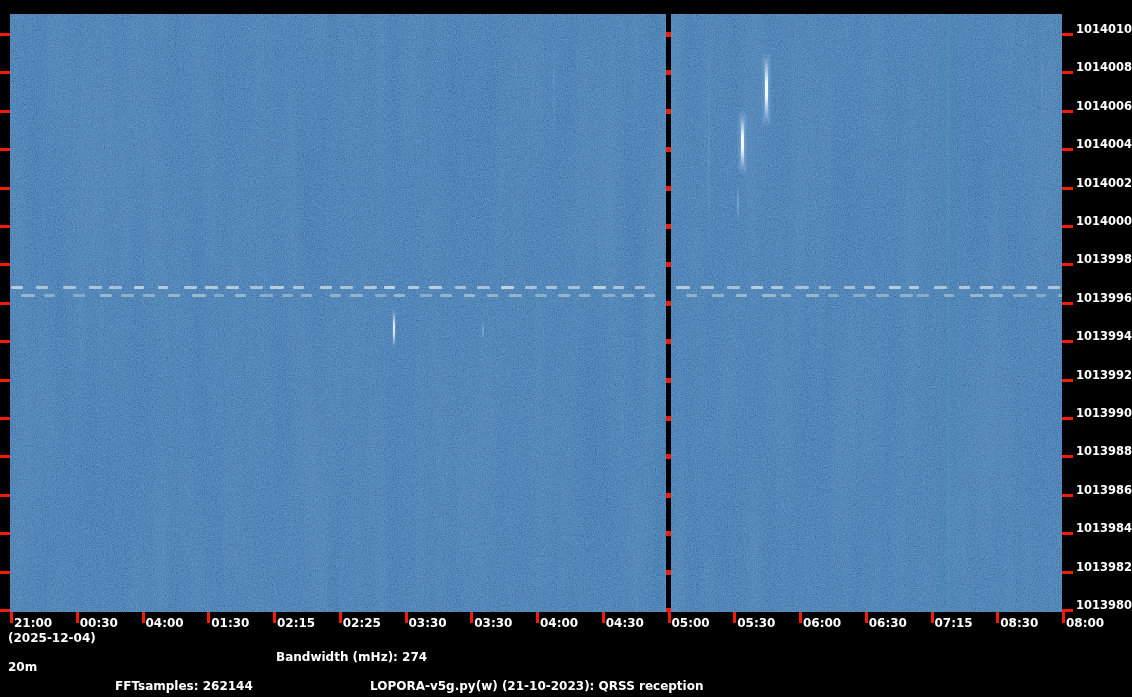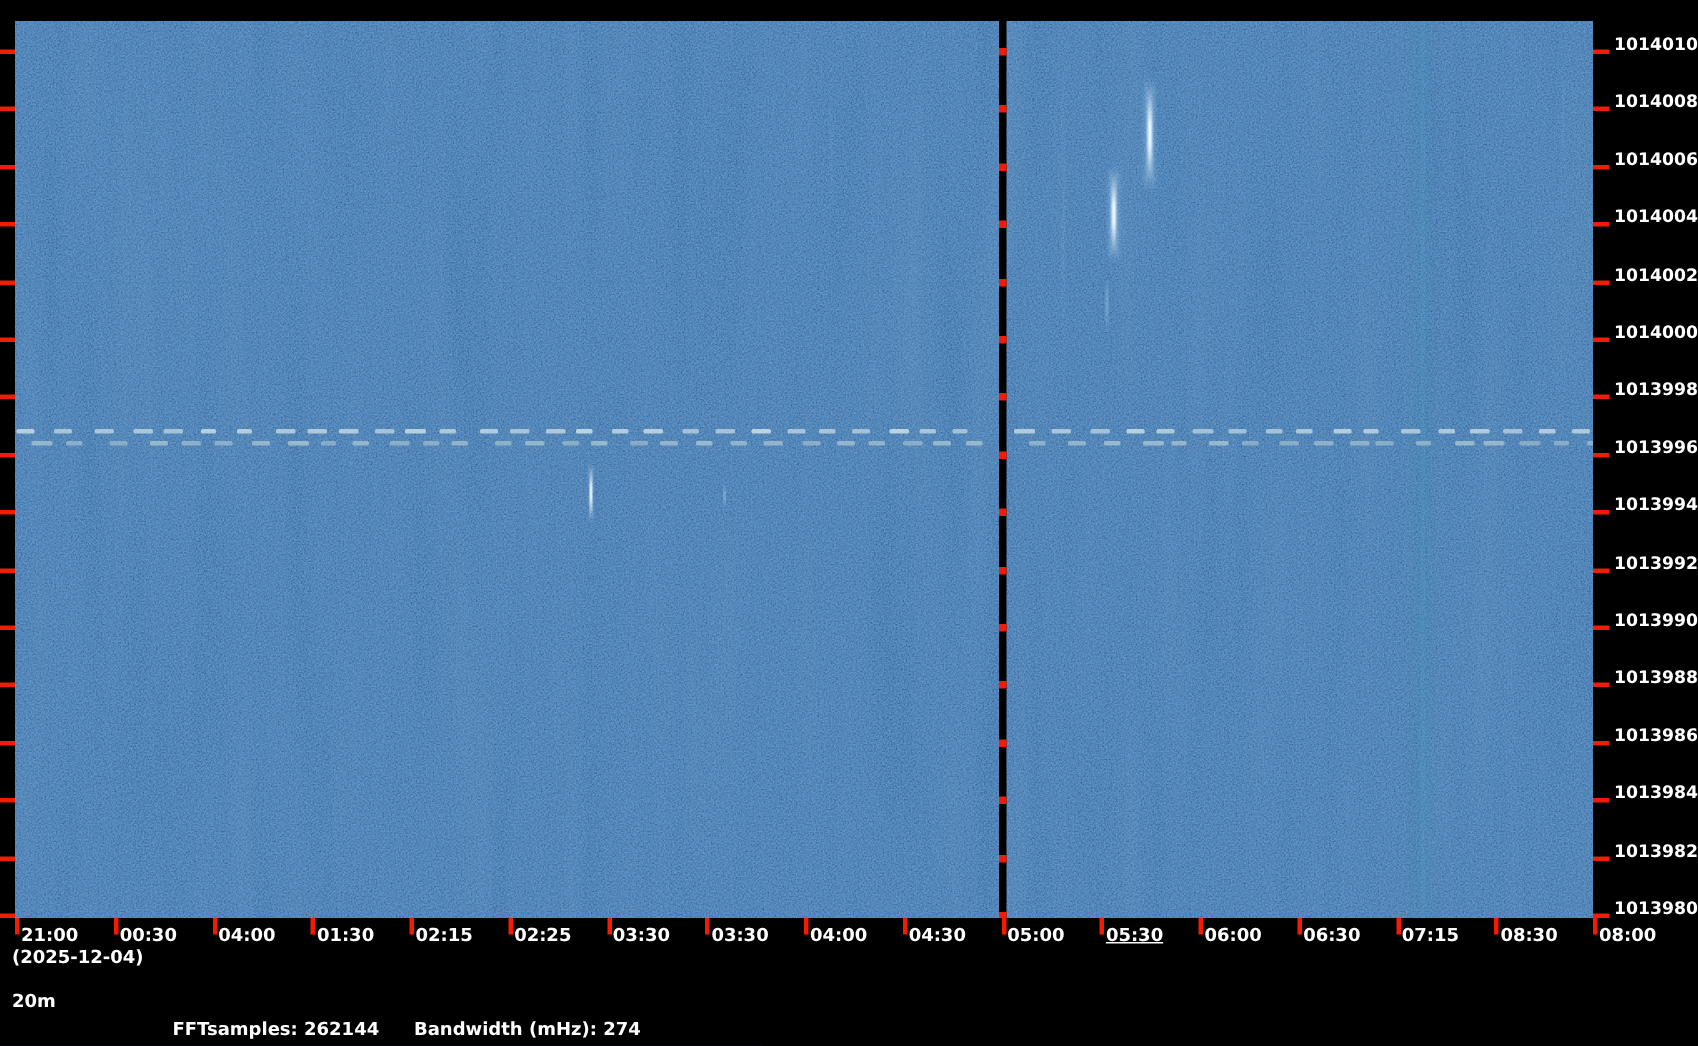--- a/index.html
+++ b/index.html
@@ -158,21 +158,22 @@
         <div class="gapred" style="left: 0px; top: 517.2px; width: 5px; height: 5px; background: rgb(242, 28, 4);"></div>
         <div class="gapred" style="left: 0px; top: 555.6px; width: 5px; height: 5px; background: rgb(242, 28, 4);"></div>
         <div class="gapred" style="left: 0px; top: 594px; width: 5px; height: 5px; background: rgb(242, 28, 4);"></div>
       </div>
     </div>
 
   <div class="caption" style="left:8px;top:631px;">(2025-12-04)</div>
   <div class="caption" style="left:8px;top:660px;">20m</div>
   <div class="caption" style="left:8px;top:679px;margin-top:38px;">Sample rate: 48000</div>
   <div class="caption" style="left:115px;top:679px;">FFTsamples: 262144</div>
-  <div class="caption" style="left:232px;top:679px;padding-left:44px;">Bandwidth (mHz): 274</div>
+  <div class="caption" style="left:232px;top:650px;padding-left:44px;">Bandwidth (mHz): 274</div>
+  <div class="caption" style="left:370px;top:679px;">LOPORA-v5g.py(w) (21-10-2023): QRSS reception</div>
 <div class="ftick" style="left: 0px; top: 33px; width: 10px; background: rgb(242, 28, 4);"></div>
     <div class="ftick" style="left: 1062px; top: 33px; width: 11px; background: rgb(242, 28, 4);"></div>
     <div class="flabel" style="left: 1076px; top: 22px;">10140100</div>
     <div class="ftick" style="left: 0px; top: 71.4px; width: 10px; background: rgb(242, 28, 4);"></div>
     <div class="ftick" style="left: 1062px; top: 71.4px; width: 11px; background: rgb(242, 28, 4);"></div>
     <div class="flabel" style="left: 1076px; top: 60.4px;">10140080</div>
     <div class="ftick" style="left: 0px; top: 109.8px; width: 10px; background: rgb(242, 28, 4);"></div>
     <div class="ftick" style="left: 1062px; top: 109.8px; width: 11px; background: rgb(242, 28, 4);"></div>
     <div class="flabel" style="left: 1076px; top: 98.8px;">10140060</div>
     <div class="ftick" style="left: 0px; top: 148.2px; width: 10px; background: rgb(242, 28, 4);"></div>
@@ -230,21 +231,21 @@
     <div class="tlabel" style="left: 408.5px; top: 616px;">03:30</div>
     <div class="ttick" style="left: 470.25px; top: 612px; background: rgb(242, 28, 4);"></div>
     <div class="tlabel" style="left: 474.25px; top: 616px;">03:30</div>
     <div class="ttick" style="left: 536px; top: 612px; background: rgb(242, 28, 4);"></div>
     <div class="tlabel" style="left: 540px; top: 616px;">04:00</div>
     <div class="ttick" style="left: 601.75px; top: 612px; background: rgb(242, 28, 4);"></div>
     <div class="tlabel" style="left: 605.75px; top: 616px;">04:30</div>
     <div class="ttick" style="left: 667.5px; top: 612px; background: rgb(242, 28, 4);"></div>
     <div class="tlabel" style="left: 671.5px; top: 616px;">05:00</div>
     <div class="ttick" style="left: 733.25px; top: 612px; background: rgb(242, 28, 4);"></div>
-    <div class="tlabel" style="left: 737.25px; top: 616px; text-decoration: underline;">05:30</div>
+    <div class="tlabel" style="left: 737.25px; top: 616px;">05:30</div>
     <div class="ttick" style="left: 799px; top: 612px; background: rgb(242, 28, 4);"></div>
     <div class="tlabel" style="left: 803px; top: 616px;">06:00</div>
     <div class="ttick" style="left: 864.75px; top: 612px; background: rgb(242, 28, 4);"></div>
     <div class="tlabel" style="left: 868.75px; top: 616px;">06:30</div>
     <div class="ttick" style="left: 930.5px; top: 612px; background: rgb(242, 28, 4);"></div>
     <div class="tlabel" style="left: 934.5px; top: 616px;">07:15</div>
     <div class="ttick" style="left: 996.25px; top: 612px; background: rgb(242, 28, 4);"></div>
     <div class="tlabel" style="left: 1000.25px; top: 616px;">08:30</div>
     <div class="ttick" style="left: 1062px; top: 612px; background: rgb(242, 28, 4);"></div>
     <div class="tlabel" style="left: 1066px; top: 616px;">08:00</div>

